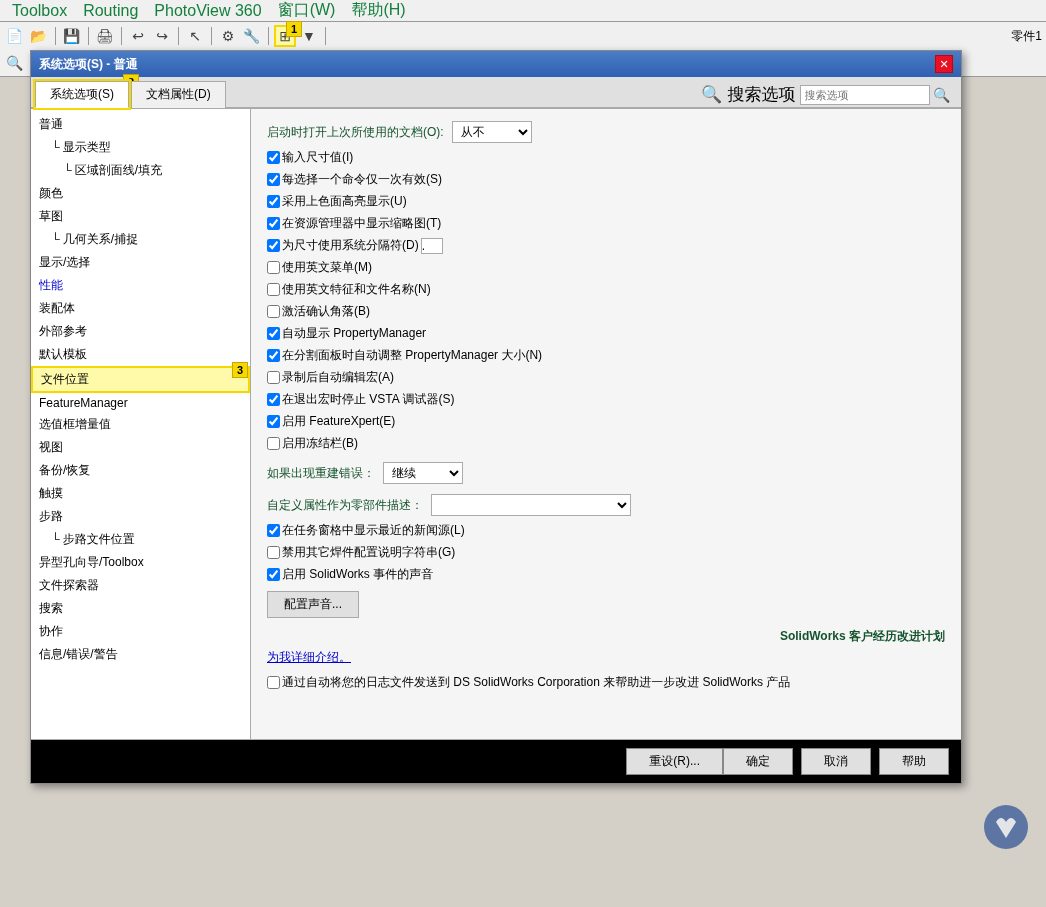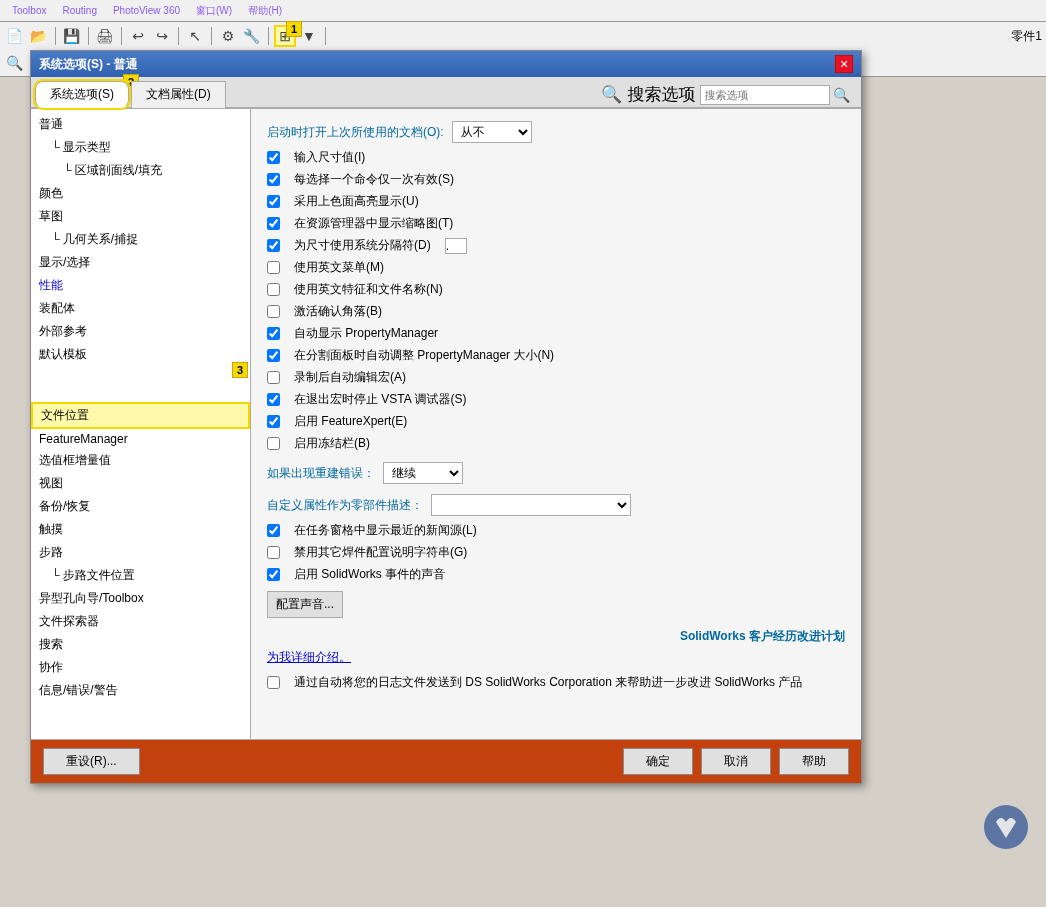--- a/index.html
+++ b/index.html
@@ -17,23 +17,23 @@
     .menubar {
       background: #f0f0f0;
       height: 22px;
       display: flex;
       align-items: center;
       padding: 0 4px;
       border-bottom: 1px solid #999;
     }
     .menubar-item {
       padding: 2px 8px;
-      font-size: 10px;
-      cursor: pointer;
-      color: #8b5cf6;
+      font-size: 16px;
+      cursor: pointer;
+      color: #15803d;
     }
 
     
     .toolbar-area {
       background: #f0f0f0;
       border-bottom: 1px solid #999;
     }
     .toolbar-row {
       display: flex;
       align-items: center;
@@ -70,21 +70,21 @@
       padding: 2px 4px;
       gap: 2px;
       height: 26px;
     }
 
     
     .dialog {
       position: absolute;
       top: 50px;
       left: 30px;
-      width: 832px;
+      width: 932px;
       background: #f0f0f0;
       border: 1px solid #888;
       box-shadow: 3px 3px 8px rgba(0,0,0,0.4);
     }
     .dialog-titlebar {
       background: linear-gradient(to bottom, #4a7cc7, #3060b0);
       color: white;
       padding: 4px 8px;
       display: flex;
       justify-content: space-between;
@@ -159,21 +159,20 @@
       font-size: 12px;
       cursor: pointer;
       white-space: nowrap;
       color: #000;
     }
     .tree-item.indented1 { padding-left: 20px; }
     .tree-item.indented2 { padding-left: 32px; }
     .tree-item.highlighted {
       border: 2px solid #f5d800;
       background: #fffaaa;
-      margin-top: 36px;
     }
     .tree-item.blue { color: #0000cc; }
 
     
     .right-panel {
       flex: 1;
       padding: 12px 16px;
       overflow-y: auto;
       position: relative;
       background: #f5f5f5;
@@ -186,21 +185,21 @@
 
     
     .setting-row {
       display: flex;
       align-items: center;
       margin-bottom: 6px;
       gap: 8px;
     }
     .setting-label {
       font-size: 12px;
-      color: #0369a1;
+      color: #14532d;
     }
     .setting-label.bold { font-weight: bold; }
 
     .select-box {
       height: 22px;
       border: 1px solid #aaa;
       background: #fff;
       padding: 0 4px;
       font-size: 12px;
       min-width: 80px;
@@ -211,21 +210,21 @@
       background: #fff;
       padding: 0 4px;
       font-size: 12px;
       min-width: 200px;
     }
 
     .checkbox-item {
       display: flex;
       align-items: center;
       margin-bottom: 5px;
-      gap: 14px;
+      gap: 2px;
     }
     .checkbox-item input[type=checkbox] {
       width: 13px;
       height: 13px;
     }
     .checkbox-item label {
       font-size: 12px;
       color: #000;
     }
 
@@ -235,41 +234,41 @@
       border: 1px solid #aaa;
       background: #fff;
       display: inline-block;
     }
 
     .section-divider {
       margin: 10px 0 8px 0;
     }
 
     .config-btn {
-      padding: 4px 8px;
+      padding: 4px 16px;
       border: 1px solid #aaa;
       background: #e0e0e0;
       font-size: 12px;
       cursor: pointer;
     }
 
     .link-text {
       color: #0000cc;
       text-decoration: underline;
       cursor: pointer;
       font-size: 12px;
     }
 
     
     .dialog-footer {
       display: flex;
       align-items: center;
-      justify-content: space-between;
+      justify-content: flex-end;
       padding: 8px 12px;
-      background: #c2410c;
+      background: #000000;
       border-top: 1px solid #aaa;
     }
     .footer-left { display: flex; gap: 8px; align-items: center; }
     .footer-right { display: flex; gap: 8px; }
 
     .footer-btn {
       padding: 4px 22px;
       border: 1px solid #888;
       background: #e0e0e0;
       font-size: 12px;
@@ -285,21 +284,20 @@
       position: absolute;
       bottom: 55px;
       right: 15px;
       width: 50px;
       height: 50px;
       opacity: 0.7;
     }
 
     .tab-highlighted {
       outline: 2px solid #f5d800;
-      border-radius: 8px;
     }
 
     .num-badge {
       background: #f5d800;
       border: 1px solid #c8a800;
       color: #000;
       font-size: 11px;
       font-weight: bold;
       width: 16px;
       height: 16px;

